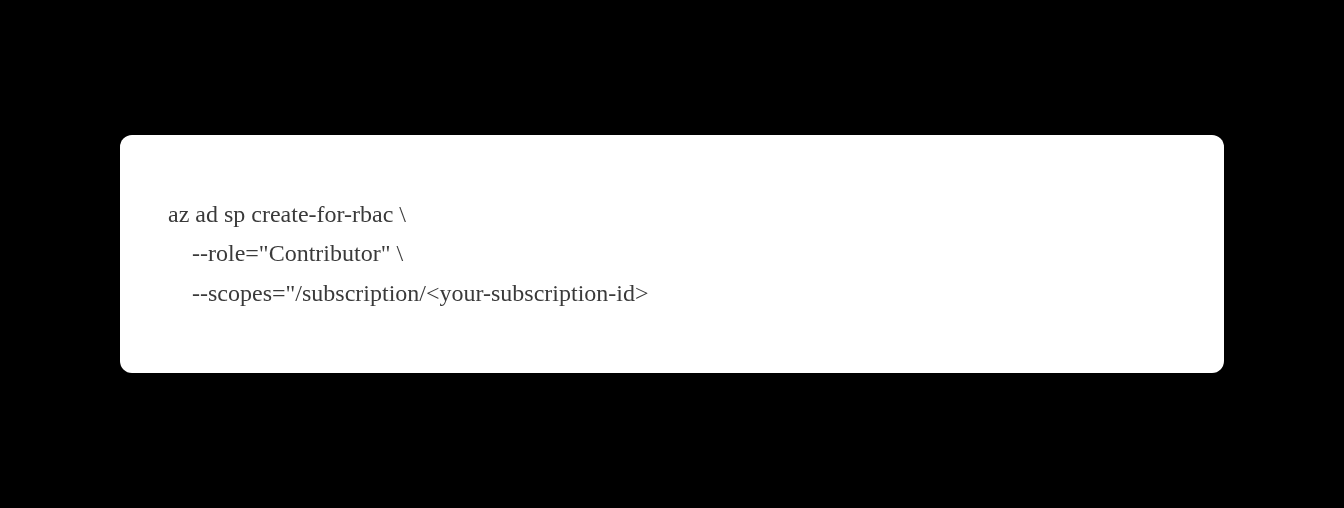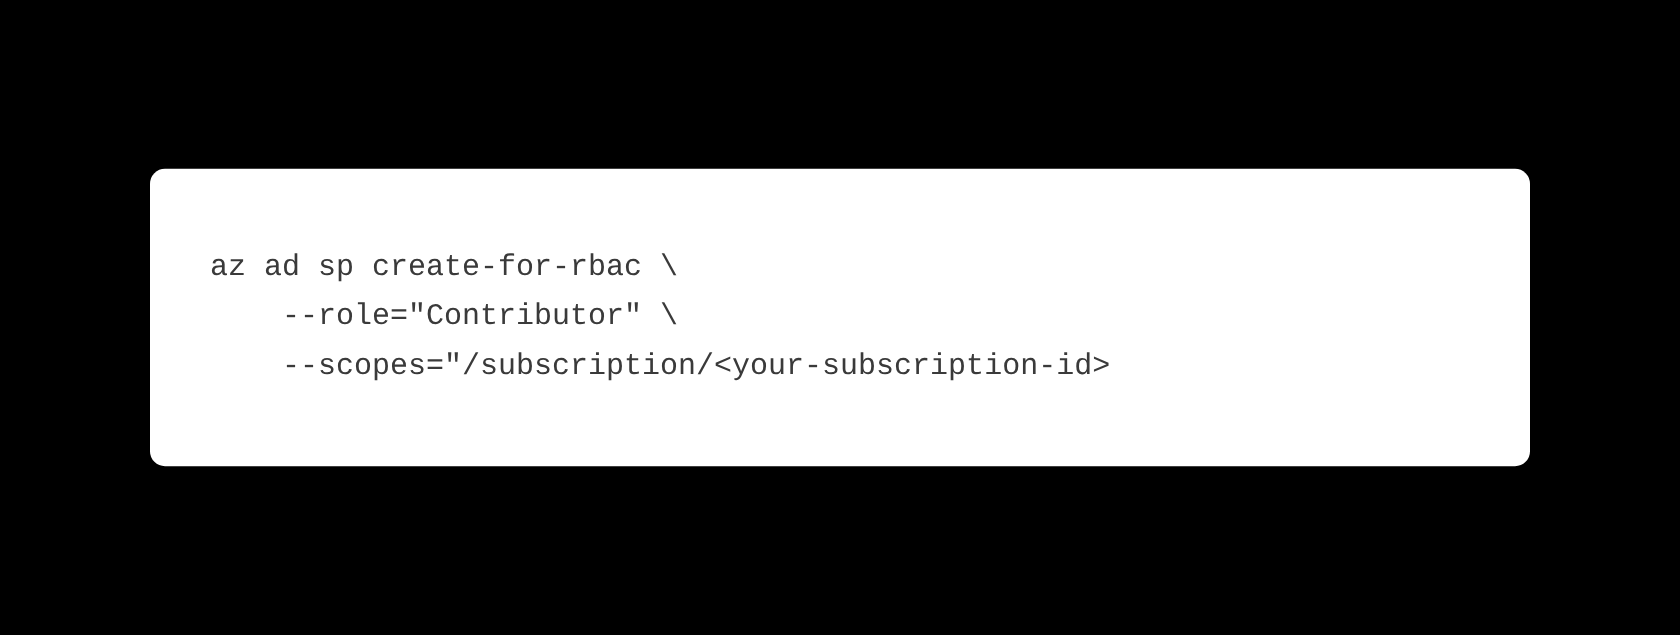--- a/index.html
+++ b/index.html
@@ -1,18 +1,19 @@
 <!DOCTYPE html>
 <html><head>
   <meta charset="utf-8">
   <style>
     * {
       margin: 0;
       padding: 0;
       box-sizing: border-box;
+      font-family: Liberation Serif, serif;
     }
     body {
       background: #000000;
       width: 1344px;
       height: 508px;
       display: flex;
       align-items: center;
       justify-content: center;
       font-family: ui-monospace, SFMono-Regular, "SF Mono", Menlo, Monaco, Consolas, "Liberation Mono", "Courier New", monospace;
     }

